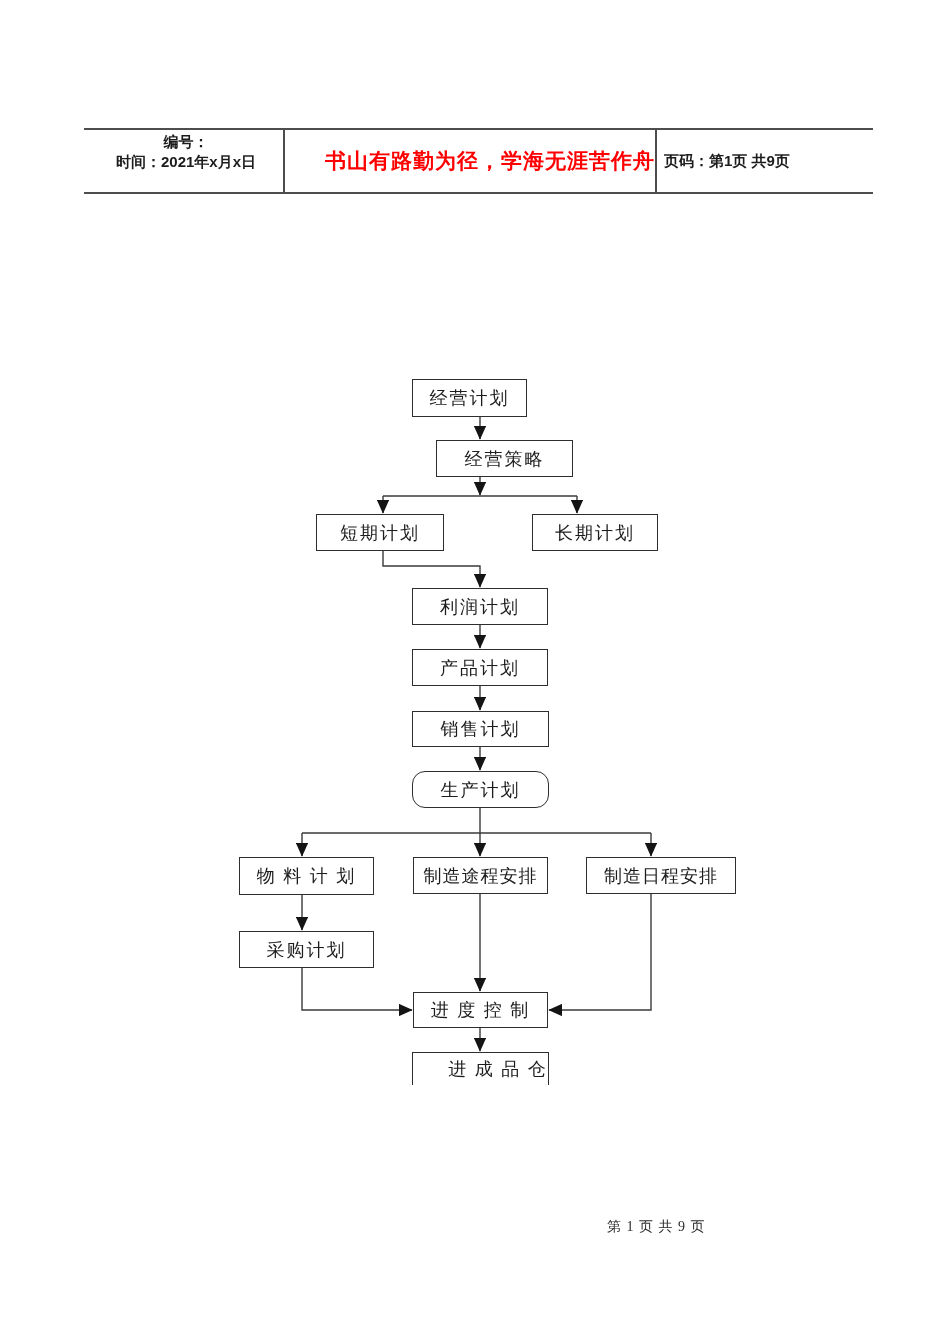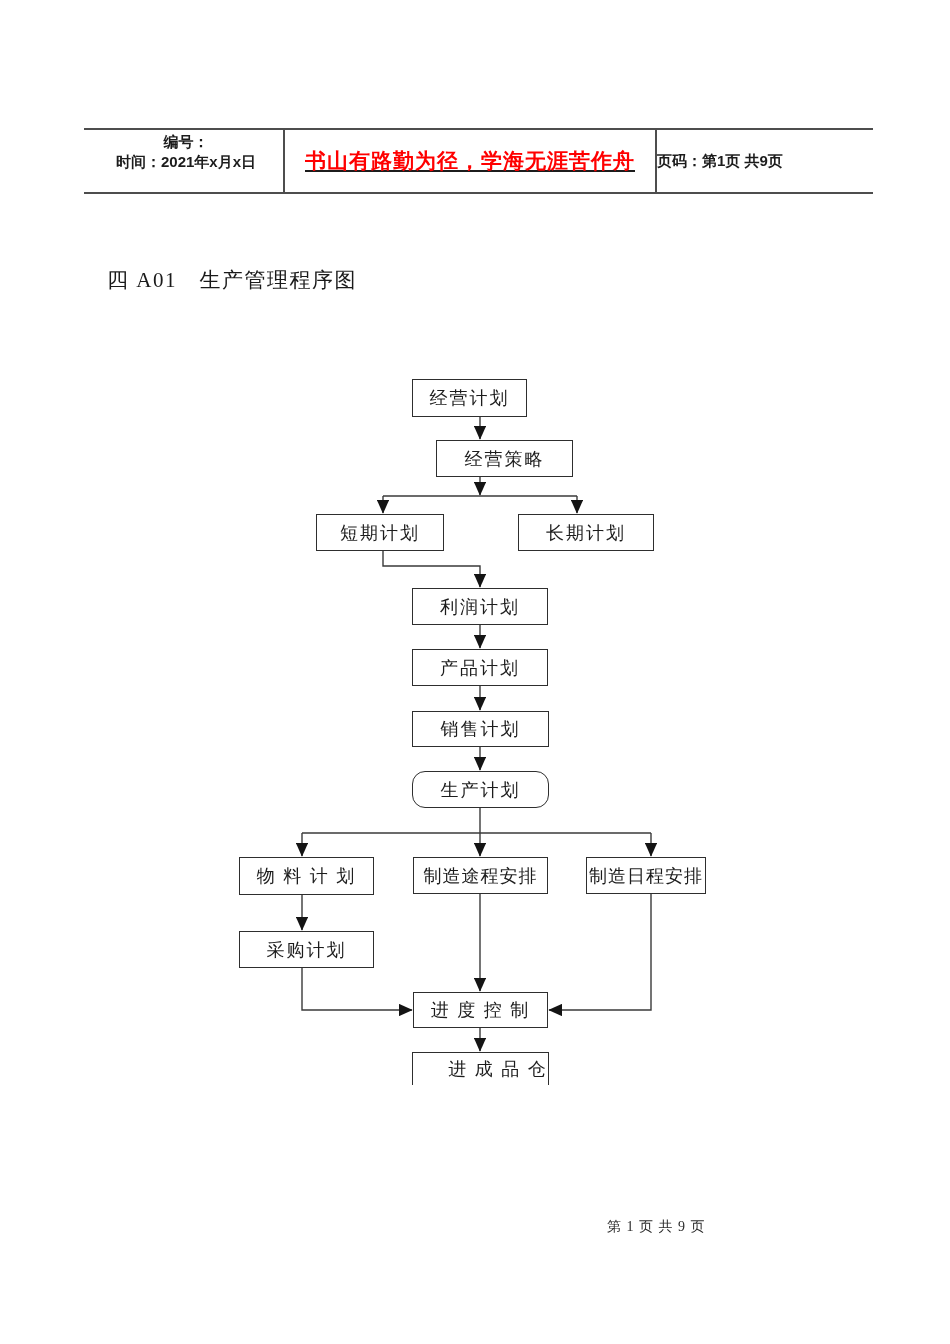--- a/index.html
+++ b/index.html
@@ -36,31 +36,30 @@
     font-size: 15px;
     line-height: 20px;
     text-align: center;
   }
   .cell-motto {
     width: 374px;
     border-left: 2px solid #4d4d4d;
     border-right: 2px solid #4d4d4d;
     display: flex;
     align-items: center;
-    justify-content: center;
+    justify-content: flex-end;
     font-weight: bold;
     font-size: 21px;
     letter-spacing: 1px;
-    text-decoration: underline;
   }
   .cell-page {
     flex: 1;
     display: flex;
     align-items: center;
-    padding-left: 0;
+    padding-left: 7px;
     font-family: "Liberation Sans", "DejaVu Sans", sans-serif;
     font-weight: bold;
     font-size: 15px;
   }
 
   
   .doc-title {
     position: absolute;
     left: 107px; top: 266px;
     font-size: 21px;
@@ -109,21 +108,20 @@
       <div>时间：2021年x月x日</div>
     </div>
     <div class="cell cell-motto">
       <span id="motto-text" style="color: rgb(255, 0, 0);">书山有路勤为径，学海无涯苦作舟</span>
     </div>
     <div class="cell cell-page">
       <span>页码：第1页 共9页</span>
     </div>
   </div>
 
-  <div class="doc-title">四 A01　生产管理程序图</div>
 
   <div class="flowchart">
 
     <svg class="connectors" width="950" height="1344" viewBox="0 0 950 1344">
       <defs>
         <marker id="ah" markerWidth="10" markerHeight="9" refX="9.5" refY="4.5" orient="auto">
           <path d="M0,0 L10,4.5 L0,9 Z" fill="#141414"></path>
         </marker>
       </defs>
       <g stroke="#3a3a3a" stroke-width="1.4" fill="none">
@@ -155,28 +153,28 @@
 
         <polyline points="651,894 651,1010 549,1010" marker-end="url(#ah)"></polyline>
 
         <polyline points="480,1028 480,1051" marker-end="url(#ah)"></polyline>
       </g>
     </svg>
 
     <div class="flow-node" style="left:412px; top:379px; width:115px; height:38px;">经营计划</div>
     <div class="flow-node" style="left:436px; top:440px; width:137px; height:37px;">经营策略</div>
     <div class="flow-node" style="left:316px; top:514px; width:128px; height:37px;font-family:Liberation Mono, monospace;">短期计划</div>
-    <div class="flow-node" style="left:518px; top:514px; width:136px; height:37px;">长期计划</div>
+    <div class="flow-node" style="left:532px; top:514px; width:126px; height:37px;">长期计划</div>
     <div class="flow-node" style="left:412px; top:588px; width:136px; height:37px;">利润计划</div>
     <div class="flow-node" style="left:412px; top:649px; width:136px; height:37px;">产品计划</div>
     <div class="flow-node" style="left:412px; top:711px; width:137px; height:36px;">销售计划</div>
     <div class="flow-node" style="left:412px; top:771px; width:137px; height:37px;border-radius:13px;">生产计划</div>
     <div class="flow-node" style="left:239px; top:857px; width:135px; height:38px;">物 料 计 划</div>
     <div class="flow-node small-gap" style="left:413px; top:857px; width:135px; height:37px;">制造途程安排</div>
-    <div class="flow-node small-gap" style="left:586px; top:857px; width:120px; height:37px;">制造日程安排</div>
+    <div class="flow-node small-gap" style="left:586px; top:857px; width:150px; height:37px;">制造日程安排</div>
     <div class="flow-node" style="left:239px; top:931px; width:135px; height:37px;">采购计划</div>
     <div class="flow-node" style="left:413px; top:992px; width:135px; height:36px;">进 度 控 制</div>
     <div class="flow-node open-bottom" style="left:412px; top:1052px; width:137px; height:33px;">进 成 品 仓</div>
   </div>
 
   <div class="doc-footer">第 1 页 共 9 页</div>
 
 </div>
 
 </body></html>

